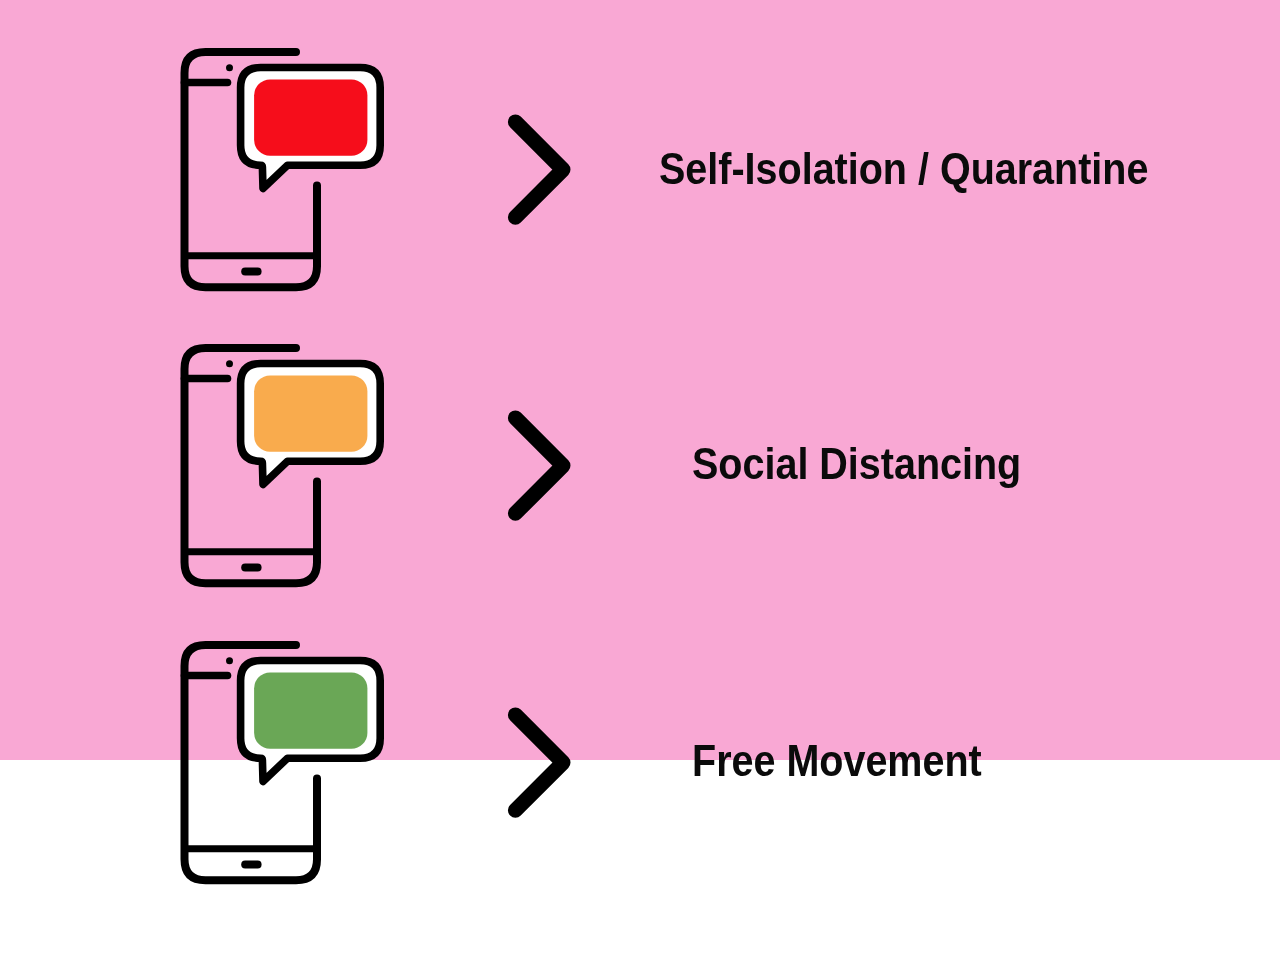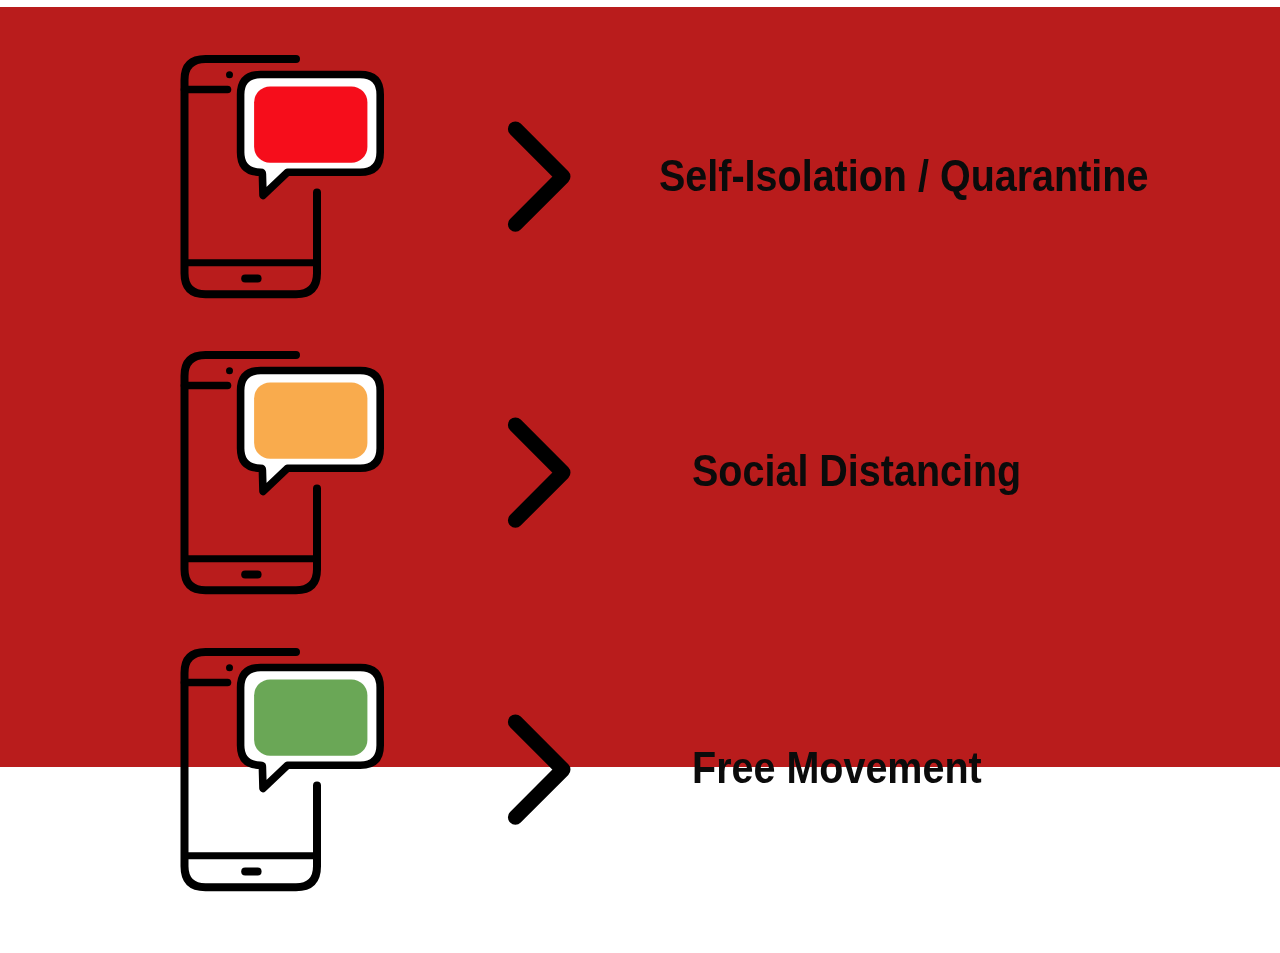--- a/index.html
+++ b/index.html
@@ -4,23 +4,23 @@
 <style>
   html, body { margin: 0; padding: 0; }
   body {
     width: 1280px; height: 953px;
     background: #ffffff;
     font-family: "Liberation Sans", sans-serif;
     overflow: hidden;
     position: relative;
   }
   .stage {
-    position: absolute; left: 0; top: 7px;
+    position: absolute; left: 0; top: 0;
     width: 1280px; height: 760px;
-    background: #b91c1c;
+    background: #f9a8d4;
   }
   .diagram-svg { position: absolute; left: 0; top: 0; }
   .row-label {
     position: absolute;
     font-weight: bold;
     font-size: 43.5px;
     line-height: 43.5px;
     color: #0b0b0b;
     white-space: nowrap;
     transform: scaleX(0.908);

